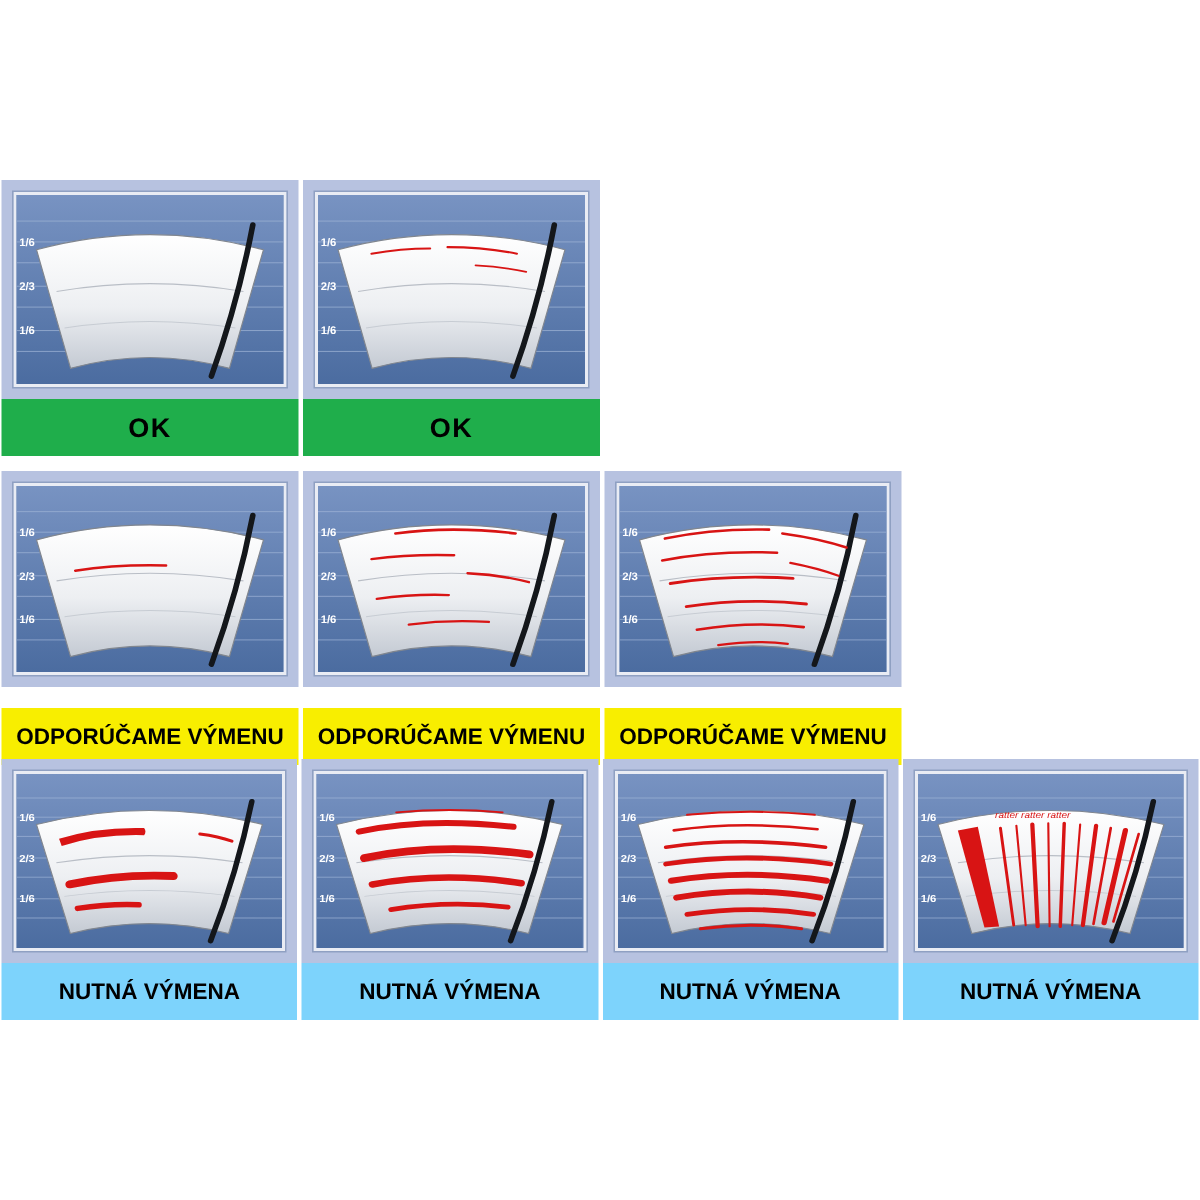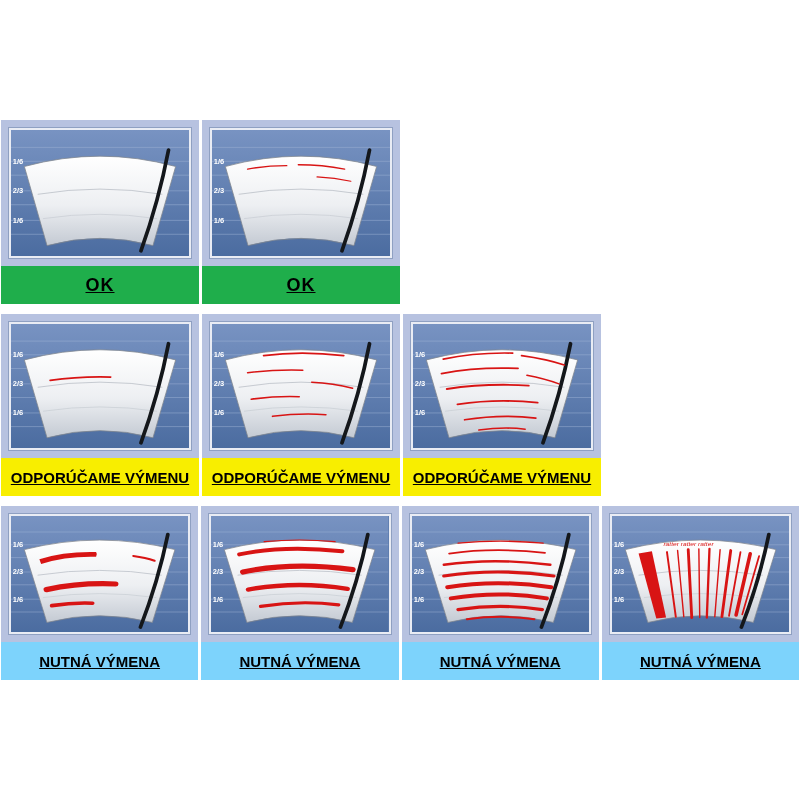--- a/index.html
+++ b/index.html
@@ -4,38 +4,38 @@
 <style>
   html,body{margin:0;padding:0;background:#ffffff;}
   .sheet{
     position:relative;width:800px;height:800px;background:#ffffff;
     font-family:"Liberation Sans", sans-serif;overflow:hidden;
   }
   .row{position:absolute;display:flex;gap:3px;}
   #row-ok{top:120px;left:1px;width:399px;}
   #row-warn{top:314px;left:1px;width:600px;}
   #row-replace{top:506px;left:1px;width:798px;}
-  .col{flex:1;display:flex;flex-direction:column;min-width:0;text-decoration:underline;}
+  .col{flex:1;display:flex;flex-direction:column;min-width:0;}
   .cell{background:#b7c2e0;padding:8px;box-sizing:border-box;}
   #row-ok .cell{height:146px;}
   #row-warn .cell{height:144px;}
   #row-replace .cell{height:136px;}
   .panel{
     width:100%;height:100%;box-sizing:border-box;
     border:2px solid #e9ecf4;
     box-shadow:0 0 0 1px #8fa0c2;
     background:#5b7bae;
   }
   svg.wipe{display:block;width:100%;height:100%;}
   .band{
     height:38px;display:flex;align-items:center;justify-content:center;
     font-weight:bold;color:#000;
   }
   .band.ok{background:#1fae4b;font-size:18px;letter-spacing:1px;}
-  .band.warn{background:#f8ee00;font-size:15px;}
+  .band.warn{background:#f8ee00;font-size:15px;margin-top:14px;}
   .band.replace{background:#7dd3fc;font-size:15px;}
   .defs-holder{position:absolute;width:0;height:0;overflow:hidden;}
 </style>
 </head>
 <body>
 
 <div class="defs-holder">
 <svg width="0" height="0" xmlns="http://www.w3.org/2000/svg" xmlns:xlink="http://www.w3.org/1999/xlink">
   <defs>
     <linearGradient id="bgGrad" x1="0" y1="0" x2="0" y2="1">

